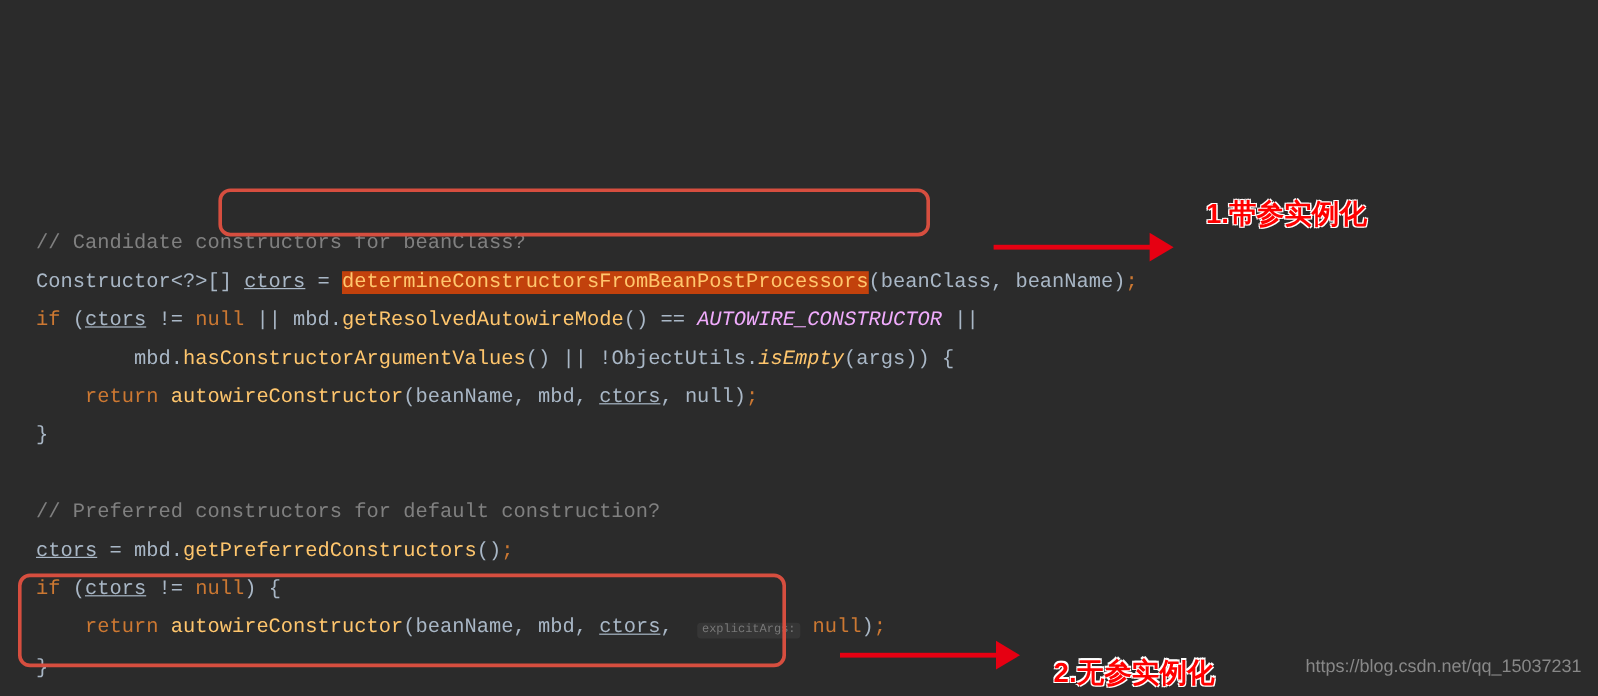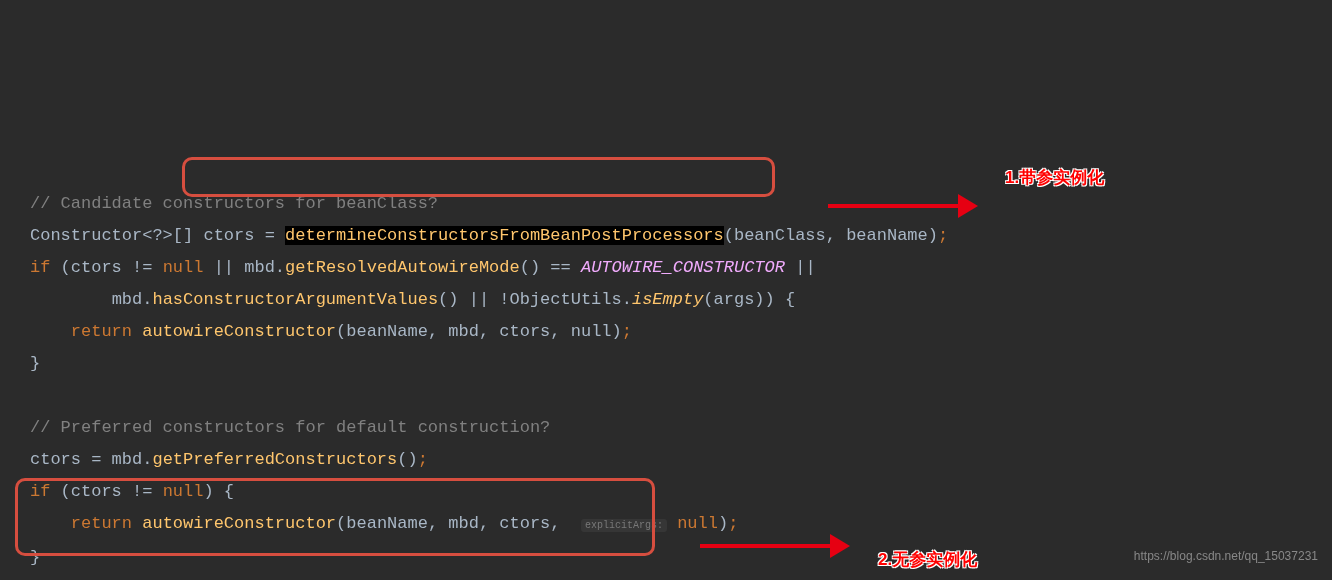--- a/index.html
+++ b/index.html
@@ -13,26 +13,26 @@
       width: 1332px;
       height: 580px;
       overflow: hidden;
       position: relative;
       white-space: pre;
     }
     .comment { color: #808080; }
     .keyword { color: #cc7832; }
     .type { color: #a9b7c6; }
     .method { color: #ffc66d; }
-    .method-hl { color: #ffc66d; background: #000000; }
+    .method-hl { color: #ffc66d; background: #c2410c; }
     .string-const { color: #f0abfc; font-style: italic; }
     .static-italic { font-style: italic; }
     .punct { color: #cc7832; }
     .brace { color: #a9b7c6; }
-    .underline { text-decoration-color: #a9b7c6; text-align: right; }
+    .underline { text-decoration: underline; text-decoration-color: #a9b7c6; text-align: right; }
     .hint { color: #787878; font-size: 10px; background: #363636; border-radius: 3px; padding: 1px 4px; }
     .arrow {
       display: inline-block;
       position: relative;
       width: 110px;
       height: 8px;
     }
     .arrow-line {
       position: absolute;
       height: 4px;
@@ -46,31 +46,31 @@
       right: 0;
       top: -8px;
       width: 0; height: 0;
       border-top: 12px solid transparent;
       border-bottom: 12px solid transparent;
       border-left: 20px solid #e60012;
     }
     .annotation {
       color: #ff0000;
       font-weight: bold;
-      font-size: 17px;
+      font-size: 23px;
       text-shadow: 1px 1px 0 #fff, -1px -1px 0 #fff, 1px -1px 0 #fff, -1px 1px 0 #fff;
       font-family: 'Microsoft YaHei', 'PingFang SC', sans-serif;
       font-style: normal;
     }
     .watermark {
       position: absolute;
       bottom: 8px;
       right: 14px;
       color: #888;
-      font-size: 12px;
+      font-size: 15px;
       font-family: Arial, sans-serif;
     }
     .abs { position: absolute; }
     .hl1 { border: 3px solid #d64e3f; border-radius: 10px; padding: 0 6px; position: absolute; height: 40px; }
   </style>
 </head>
 <body>
 
 
 

